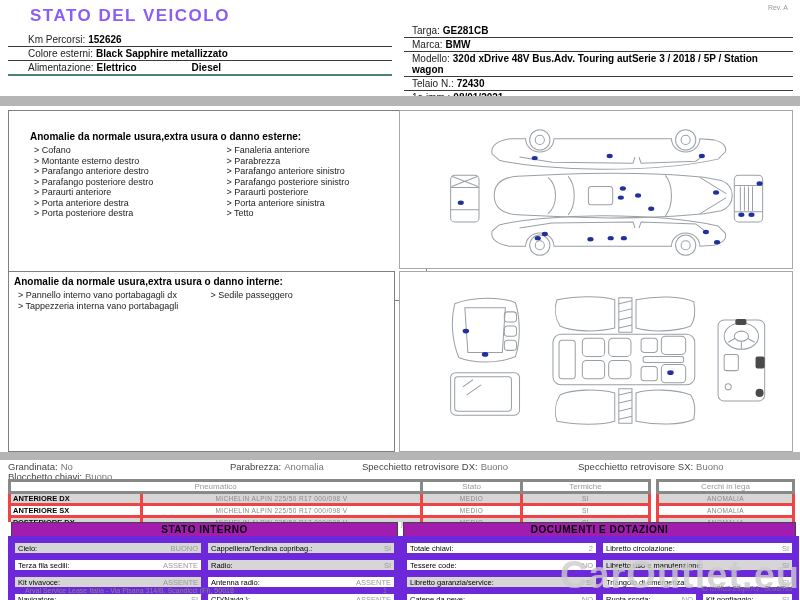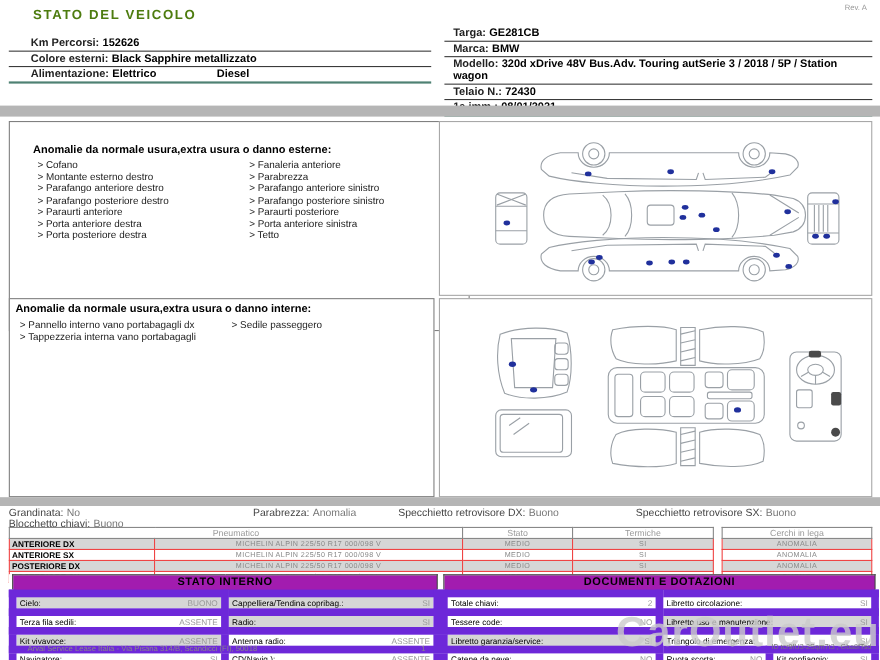--- a/index.html
+++ b/index.html
@@ -1,28 +1,28 @@
 <!DOCTYPE html>
 <html><head>
 <meta charset="utf-8">
 <style>
   html,body{margin:0;padding:0;background:#fff;}
   .page{position:relative;width:800px;height:600px;background:#fff;overflow:hidden;
         font-family:"Liberation Sans",sans-serif;color:#111;}
   .abs{position:absolute;}
   
-  .title{left:30px;top:6px;font-size:12px;font-weight:bold;color:#4d7c0f;letter-spacing:1.5px;}
+  .title{left:30px;top:6px;font-size:17px;font-weight:bold;color:#8b5cf6;letter-spacing:1.5px;}
   .rev{right:12px;top:4px;font-size:7px;color:#999;}
   
   .hdr-left{left:8px;top:33px;width:384px;}
   .hdr-right{left:404px;top:24px;width:389px;}
   .hrow{border-bottom:1px solid #3a3a3a;padding:1px 2px 1px 20px;font-size:10px;line-height:11px;}
   .hdr-right .hrow{padding-left:8px;}
   .hrow.teal{border-bottom:2px solid #4e8173;}
-  .hl{color:#222;font-weight:bold;}
+  .hl{color:#222;}
   .hv{font-weight:bold;color:#000;margin-left:3px;}
   .hv2{display:inline-block;margin-left:55px;}
   
   .bar1{left:0;top:96px;width:800px;height:10px;background:#b5b5b5;}
   .bar2{left:0;top:452px;width:800px;height:8px;background:#b5b5b5;}
   
   .box{border:1px solid #808080;background:#fff;}
   .ext-box{left:8px;top:110px;width:385px;height:157px;padding:16px;}
   .int-box{left:8px;top:271px;width:385px;height:179px;}
   .diag{left:399px;top:110px;width:392px;height:157px;border:1px solid #a8a8a8;}
@@ -31,21 +31,21 @@
   .cols{display:flex;}
   .cols ul{list-style:none;margin:0;padding:0 2px 0 9px;width:50%;}
   .cols li{font-size:9px;line-height:10.5px;color:#222;}
   .cols li::before{content:"> ";}
   
   .st{font-size:9.5px;color:#444;}
   .st .sv{color:#777;margin-left:3px;}
   
   table{border-collapse:collapse;table-layout:fixed;}
   .tires{left:8px;top:479px;width:784px;}
-  .tires td{border:1px solid #ef4444;height:8px;padding:0 2px;overflow:hidden;white-space:nowrap;}
+  .tires td{border:3px solid #ef4444;height:8px;padding:0 2px;overflow:hidden;white-space:nowrap;}
   .tires td.th{font-size:8px;color:#9a9a9a;text-align:center;border-color:#888;}
   .tires td.pos{font-size:7.5px;font-weight:bold;color:#000;}
   .tires td.val{font-size:6.5px;color:#8a8a8a;text-align:center;letter-spacing:.4px;}
   .tires td.gap{border:none;background:#fff;}
   .tires tr.sh td:not(.gap){background:#d6d6d6;}
   
   .btab{position:absolute;background:#fff;}
   .btab td{border:7px solid #6d28d9;height:10px;padding:0 3px;font-size:7.5px;overflow:hidden;white-space:nowrap;}
   .btab td.bhead{background:#a21caf;border:1px solid #444;font-size:10px;font-weight:bold;
                  text-align:center;height:13px;letter-spacing:.5px;color:#000;}

